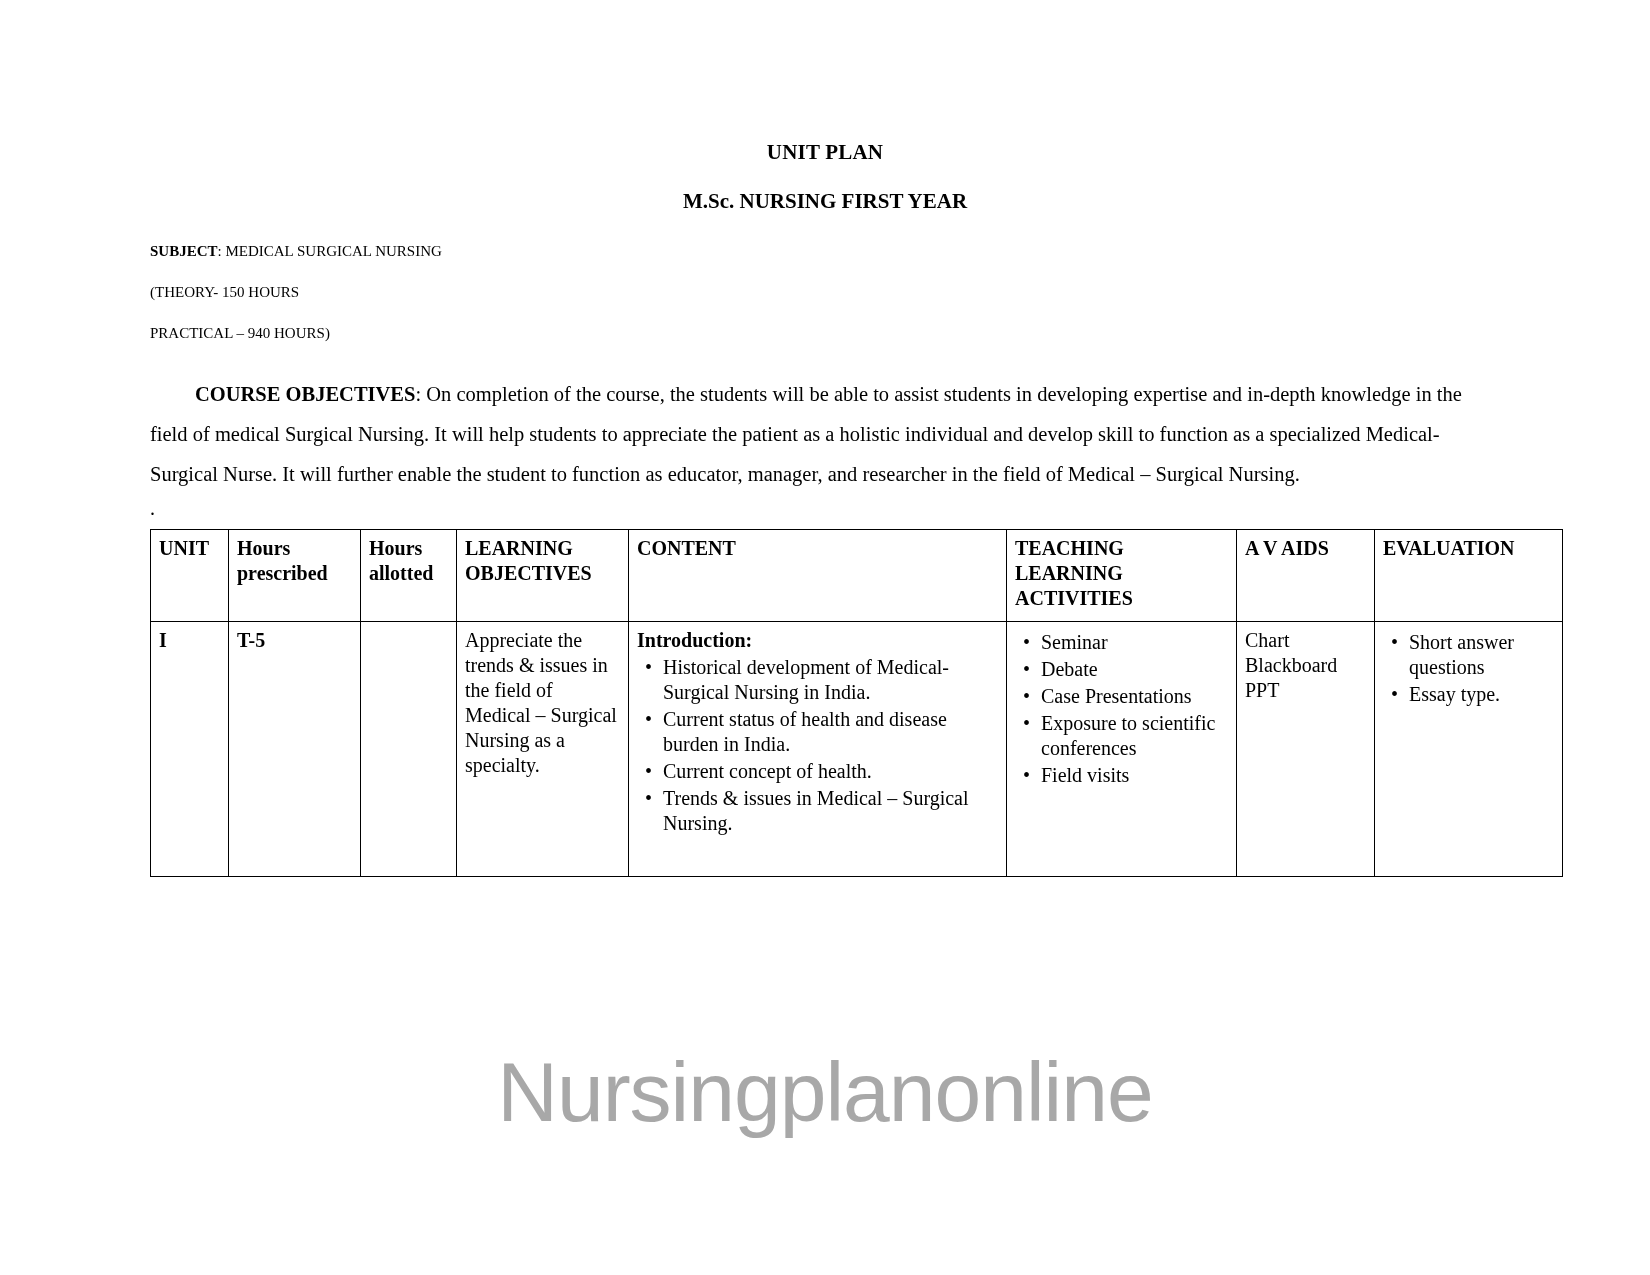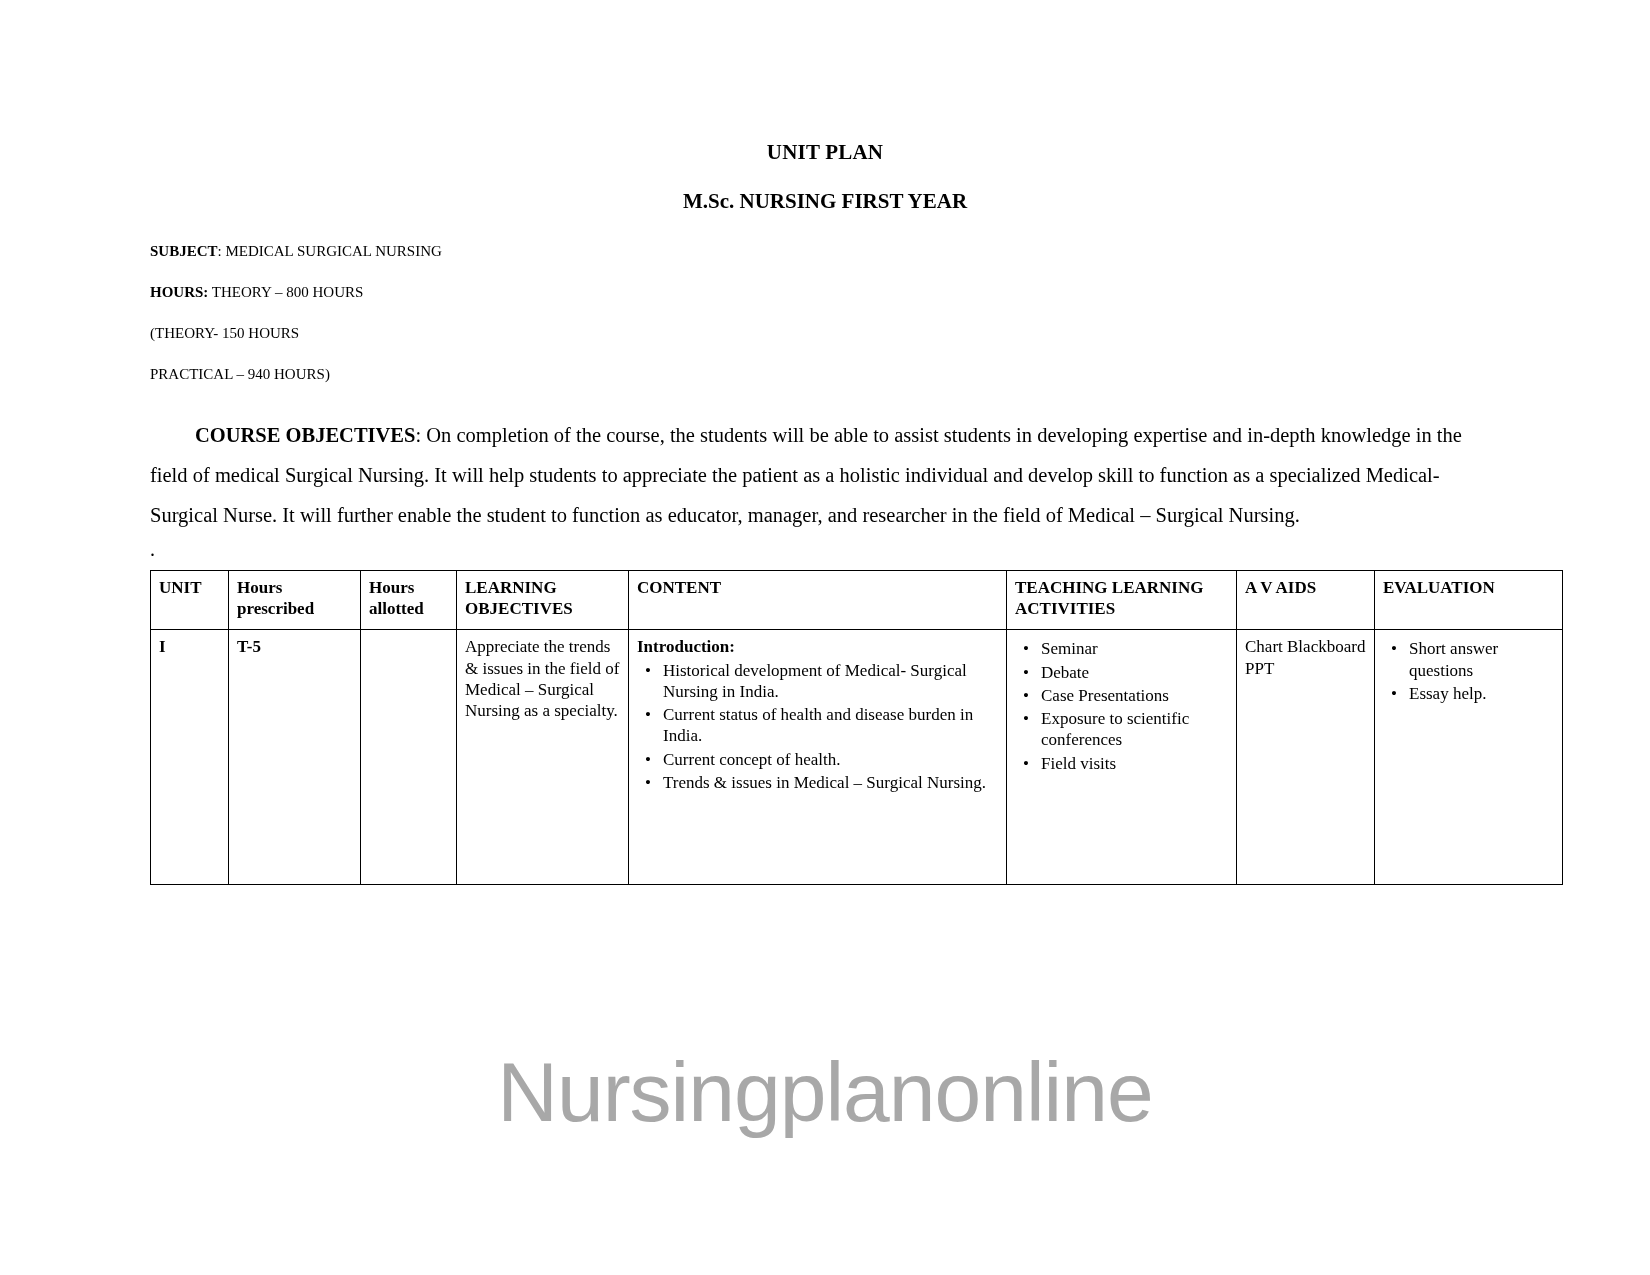--- a/index.html
+++ b/index.html
@@ -64,21 +64,21 @@
     width: 1352px;
     border-collapse: collapse;
     margin-top: 6px;
     table-layout: fixed;
   }
   table.unit-table th,
   table.unit-table td {
     border: 1px solid #000000;
     vertical-align: top;
     padding: 6px 8px 10px 8px;
-    font-size: 17px;
+    font-size: 20px;
     line-height: 1.25;
   }
   table.unit-table th {
     font-weight: bold;
     text-align: left;
   }
   col.c-unit { width: 78px; }
   col.c-hrs-pres { width: 132px; }
   col.c-hrs-allot { width: 96px; }
   col.c-objectives { width: 172px; }
@@ -126,23 +126,20 @@
 <div class="page">
 
   <div class="title-block">
     <div class="doc-title">UNIT PLAN</div>
     <div class="doc-subtitle">M.Sc. NURSING FIRST YEAR</div>
   </div>
 
   <div class="meta">
     <p class="meta-line">
       <b>SUBJECT</b><span>: MEDICAL SURGICAL NURSING</span>
-    </p>
-    <p class="meta-line">
-      <b>HOURS:</b><span> THEORY – 800 HOURS</span>
     </p>
     <p class="meta-line">(THEORY- 150 HOURS</p>
     <p class="meta-line">PRACTICAL – 940 HOURS)</p>
   </div>
 
   <div class="objectives">
     <b>COURSE OBJECTIVES</b><span>: On completion of the course, the students will be able to assist students in developing expertise and in-depth knowledge in the field of medical Surgical Nursing. It will help students to appreciate the patient as a holistic individual and develop skill to function as a specialized Medical-Surgical Nurse. It will further enable the student to function as educator, manager, and researcher in the field of Medical – Surgical Nursing.</span>
   </div>
 
   <div class="dot-line">.</div>
@@ -191,21 +188,21 @@
             <li>Debate</li>
             <li>Case Presentations</li>
             <li>Exposure to scientific conferences</li>
             <li>Field visits</li>
           </ul>
         </td>
         <td>Chart Blackboard PPT</td>
         <td>
           <ul class="bullets">
             <li>Short answer questions</li>
-            <li>Essay help.</li>
+            <li>Essay type.</li>
           </ul>
         </td>
       </tr>
     </tbody>
   </table>
 
 </div>
 
 <div class="watermark">Nursingplanonline</div>
 

